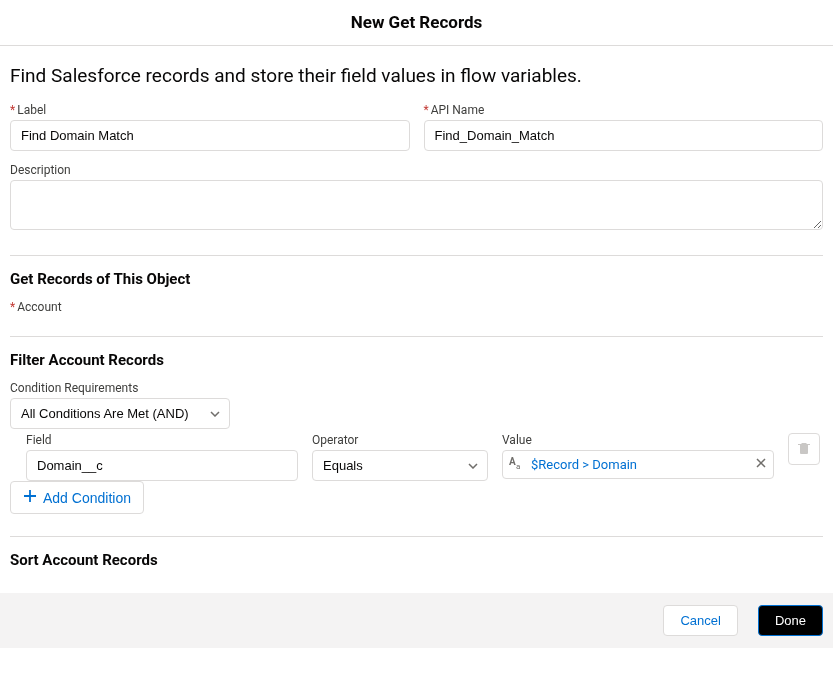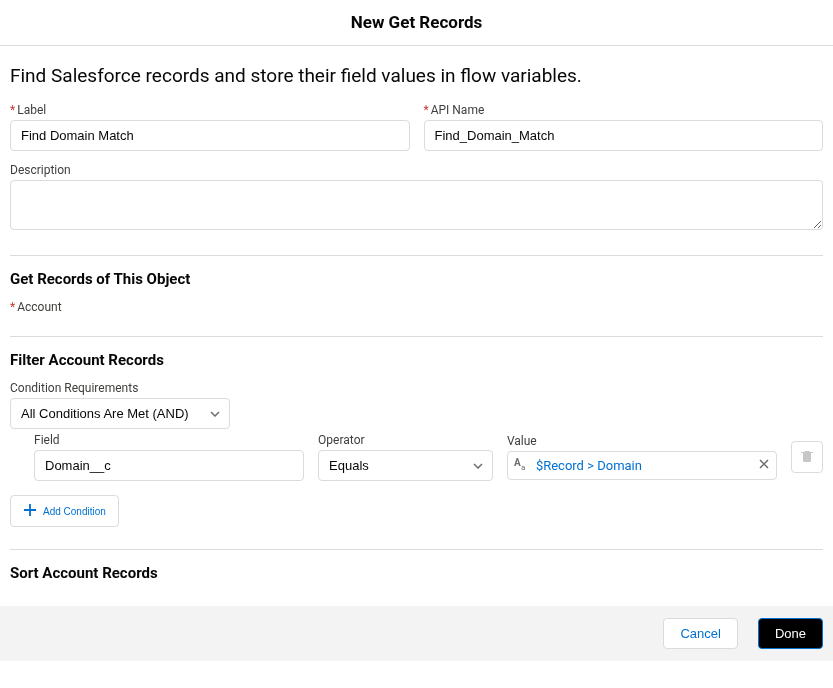--- a/index.html
+++ b/index.html
@@ -37,41 +37,40 @@
   .section-title { font-size: 15px; font-weight: 700; padding: 14px 0 12px; }
   .section-title.border-top { border-top: 1px solid #dddbda; margin-top: 22px; padding-top: 14px; }
   .obj-input { max-width: 396px; }
   .select-wrap { position: relative; width: 220px; }
   .select { padding-right: 30px; cursor: pointer; text-align: left; }
   .chevron {
     position: absolute; right: 10px; top: 50%; transform: translateY(-50%);
     pointer-events: none; color: #706e6b;
   }
   .chevron svg { display: block; }
-  .filter-row { display: flex; gap: 14px; margin-left: 24px; margin-top: 4px; align-items: center; }
+  .filter-row { display: flex; gap: 14px; margin-left: 16px; margin-top: 4px; align-items: flex-start; }
   .filter-col-field { width: 272px; }
   .filter-col-op { width: 176px; position: relative; }
   .filter-col-val { width: 272px; }
   .filter-col-del { }
   .value-pill-wrap { display: flex; align-items: center; padding: 4px 6px; gap: 6px; }
   .pill-icon { color: #706e6b; }
   .pill-text { color: #0070d2; font-size: 13px; }
   .pill-x { color: #706e6b; cursor: pointer; margin-left: auto; }
   .icon-btn {
     width: 32px; height: 32px;
     border: 1px solid #dddbda; border-radius: 4px;
     background: #fff; display: flex; align-items: center; justify-content: center;
     color: #c9c7c5; cursor: pointer;
   }
   .add-cond {
     display: inline-flex; align-items: center; gap: 6px;
     border: 1px solid #dddbda; border-radius: 4px;
     background: #fff; color: #0070d2;
-    padding: 7px 12px; font-size: 10px; cursor: pointer;
-    margin-top: 14px;
+    padding: 7px 12px; font-size: 14px; cursor: pointer;
   }
   .add-cond .plus { color: #0070d2; }
   .footer {
     background: rgba(243,242,242,0.9);
     display: flex; justify-content: flex-end; gap: 20px;
     padding: 12px 10px; margin-top: 12px;
   }
   .btn {
     border: 1px solid #dddbda;
     border-radius: 4px;

